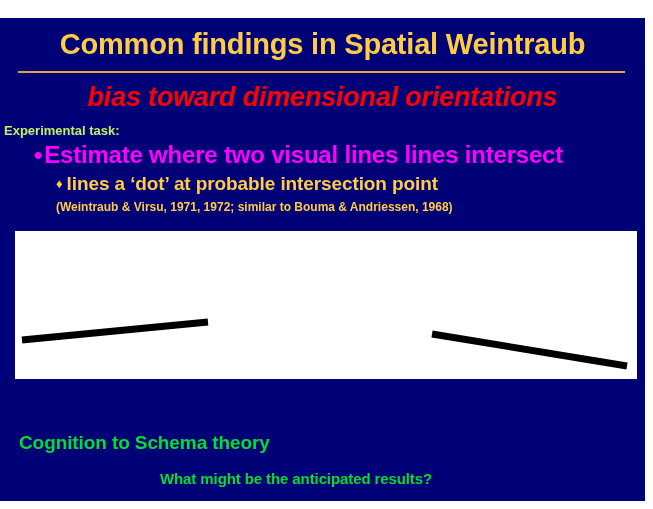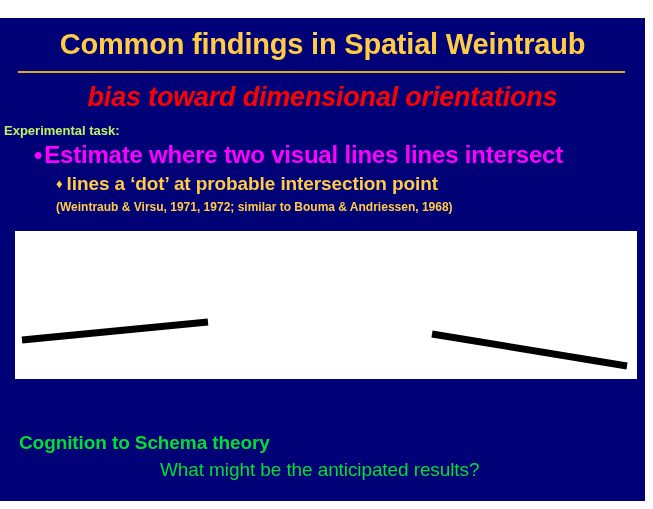--- a/index.html
+++ b/index.html
@@ -144,24 +144,24 @@
     top: 414px;
     color: #00dd33;
     font-size: 19px;
     font-weight: bold;
     letter-spacing: -0.1px;
     white-space: nowrap;
   }
   .footer-line2 {
     position: absolute;
     left: 160px;
-    top: 441px;
+    top: 452px;
     color: #00dd33;
-    font-size: 19px;
-    font-weight: normal;
+    font-size: 15px;
+    font-weight: bold;
     letter-spacing: -0.1px;
     white-space: nowrap;
   }
 </style>
 </head>
 <body>
 
 <div id="slide">
 
   <div class="title">Common findings in Spatial Weintraub</div>

